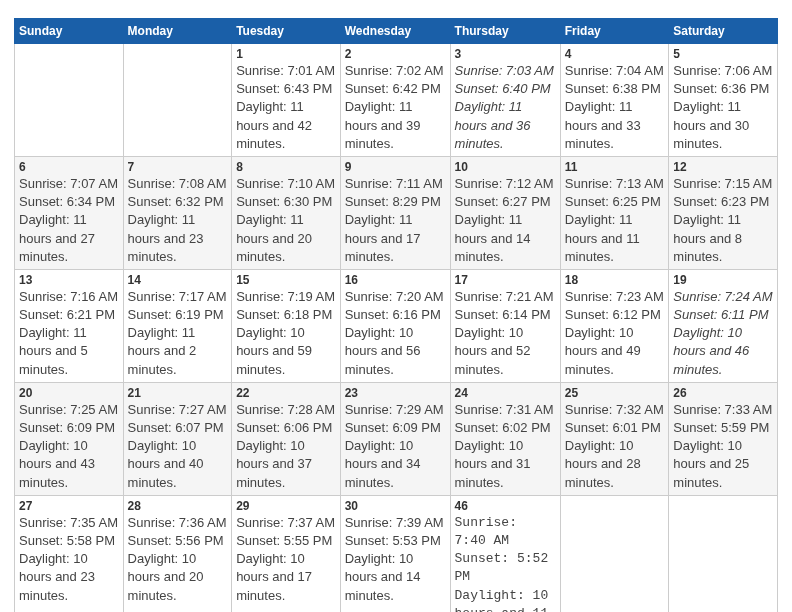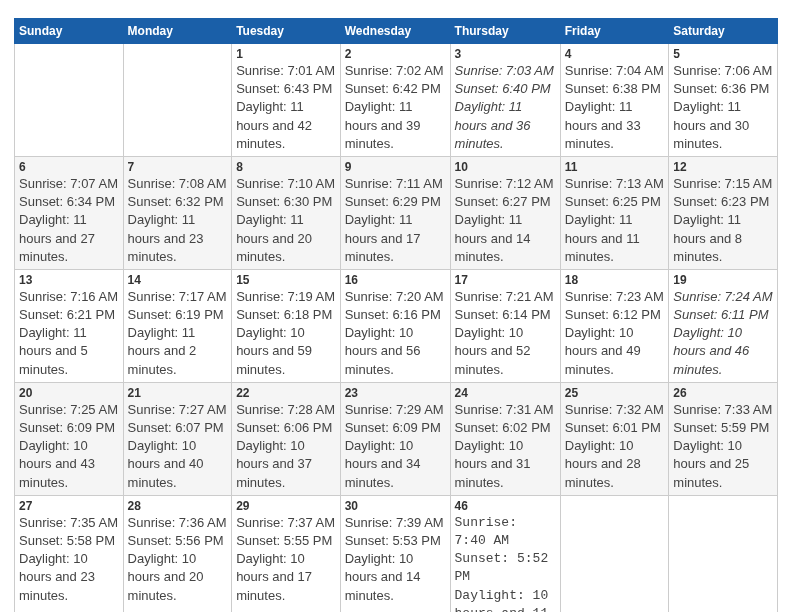--- a/index.html
+++ b/index.html
@@ -145,21 +145,21 @@
           </td>
           <td>
             <span class="day-number">8</span>
             <div class="day-info" style="white-space: pre-line;">Sunrise: 7:10 AM
 Sunset: 6:30 PM
 Daylight: 11 hours and 20 minutes.</div>
           </td>
           <td>
             <span class="day-number">9</span>
             <div class="day-info" style="white-space: pre-line;">Sunrise: 7:11 AM
-Sunset: 6:29 PM
+Sunset: 8:29 PM
 Daylight: 11 hours and 17 minutes.</div>
           </td>
           <td>
             <span class="day-number">10</span>
             <div class="day-info" style="white-space: pre-line;">Sunrise: 7:12 AM
 Sunset: 6:27 PM
 Daylight: 11 hours and 14 minutes.</div>
           </td>
           <td>
             <span class="day-number">11</span>

